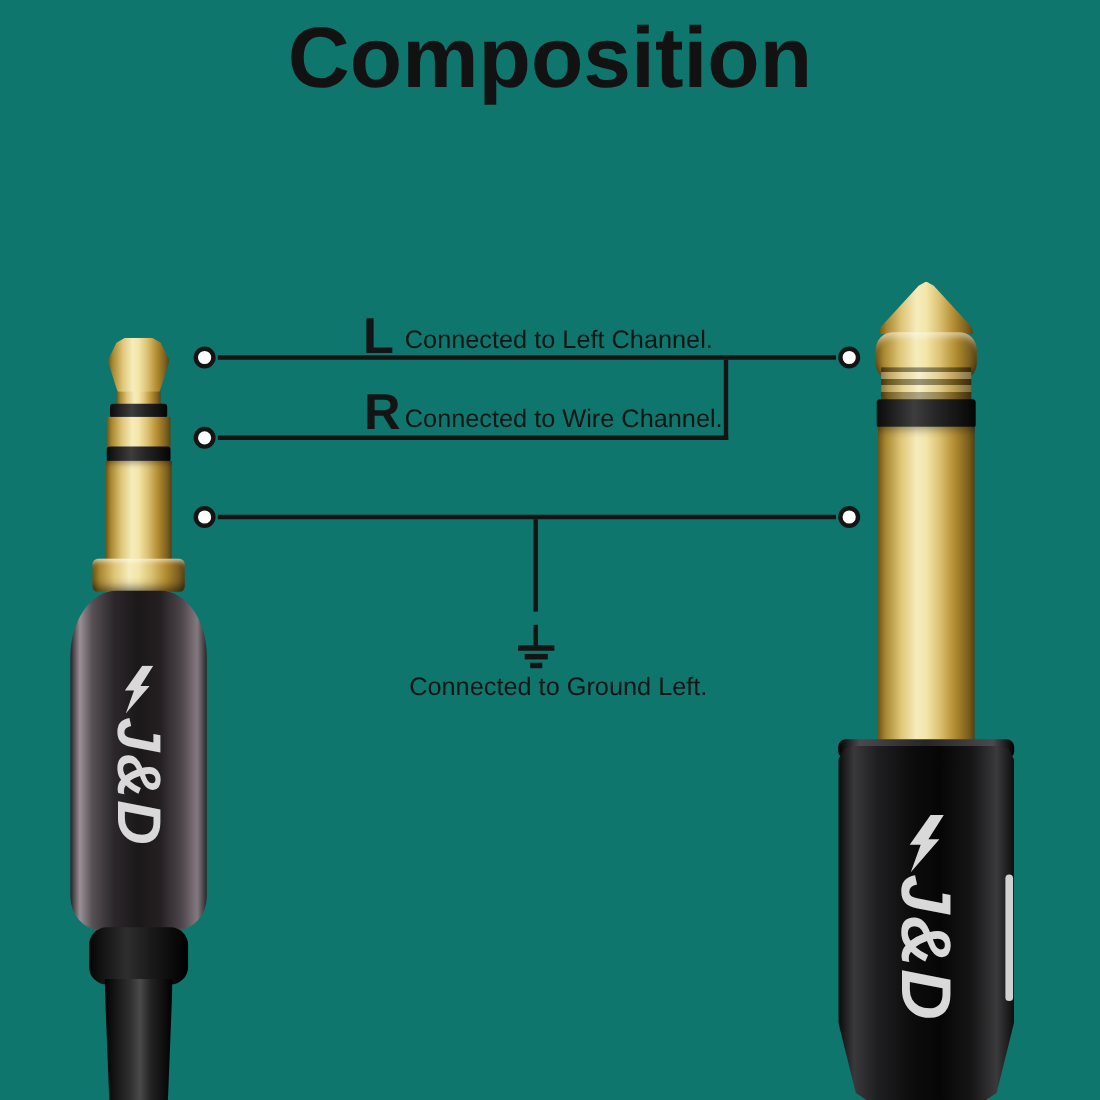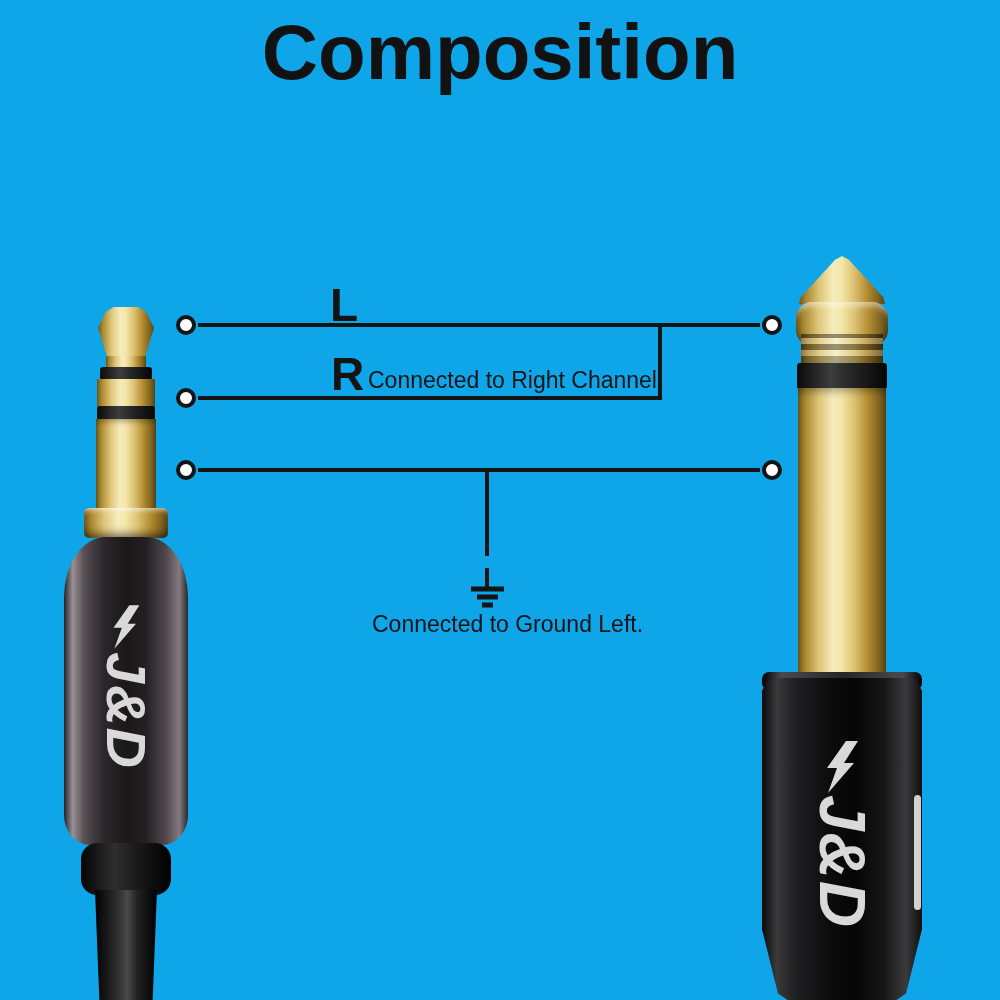--- a/index.html
+++ b/index.html
@@ -1,18 +1,18 @@
 <!DOCTYPE html>
 <html><head>
 <meta charset="utf-8">
 <style>
   html,body{margin:0;padding:0;background:#fff;}
   .stage{
     position:relative;width:1000px;height:1000px;overflow:hidden;
-    background:#0ea5e9;font-family:"Liberation Sans",sans-serif;color:#111;
+    background:#0f766e;font-family:"Liberation Sans",sans-serif;color:#111;
   }
   .abs{position:absolute;}
   
   .title{
     position:absolute;left:0;top:12px;width:1000px;margin:0;
     text-align:center;font-size:78px;font-weight:bold;letter-spacing:0px;
     color:#121212;line-height:1.05;
   }
   
   .gold{
@@ -142,19 +142,20 @@
     <circle cx="772" cy="470" r="8"></circle>
 
     <line x1="487" y1="472" x2="487" y2="556"></line>
     <line x1="487" y1="568" x2="487" y2="588"></line>
     <line class="thick" x1="471" y1="589" x2="504" y2="589"></line>
     <line class="thick" x1="477" y1="597" x2="498" y2="597"></line>
     <line class="thick" x1="482" y1="605" x2="493" y2="605"></line>
   </svg>
 
   <div class="chan-letter lbl-L">L</div>
+  <div class="chan-text txt-L">Connected to Left Channel.</div>
 
   <div class="chan-letter lbl-R">R</div>
-  <div class="chan-text txt-R">Connected to Right Channel.</div>
+  <div class="chan-text txt-R">Connected to Wire Channel.</div>
 
   <div class="chan-text txt-G">Connected to Ground Left.</div>
 
 </div>
 
 </body></html>

